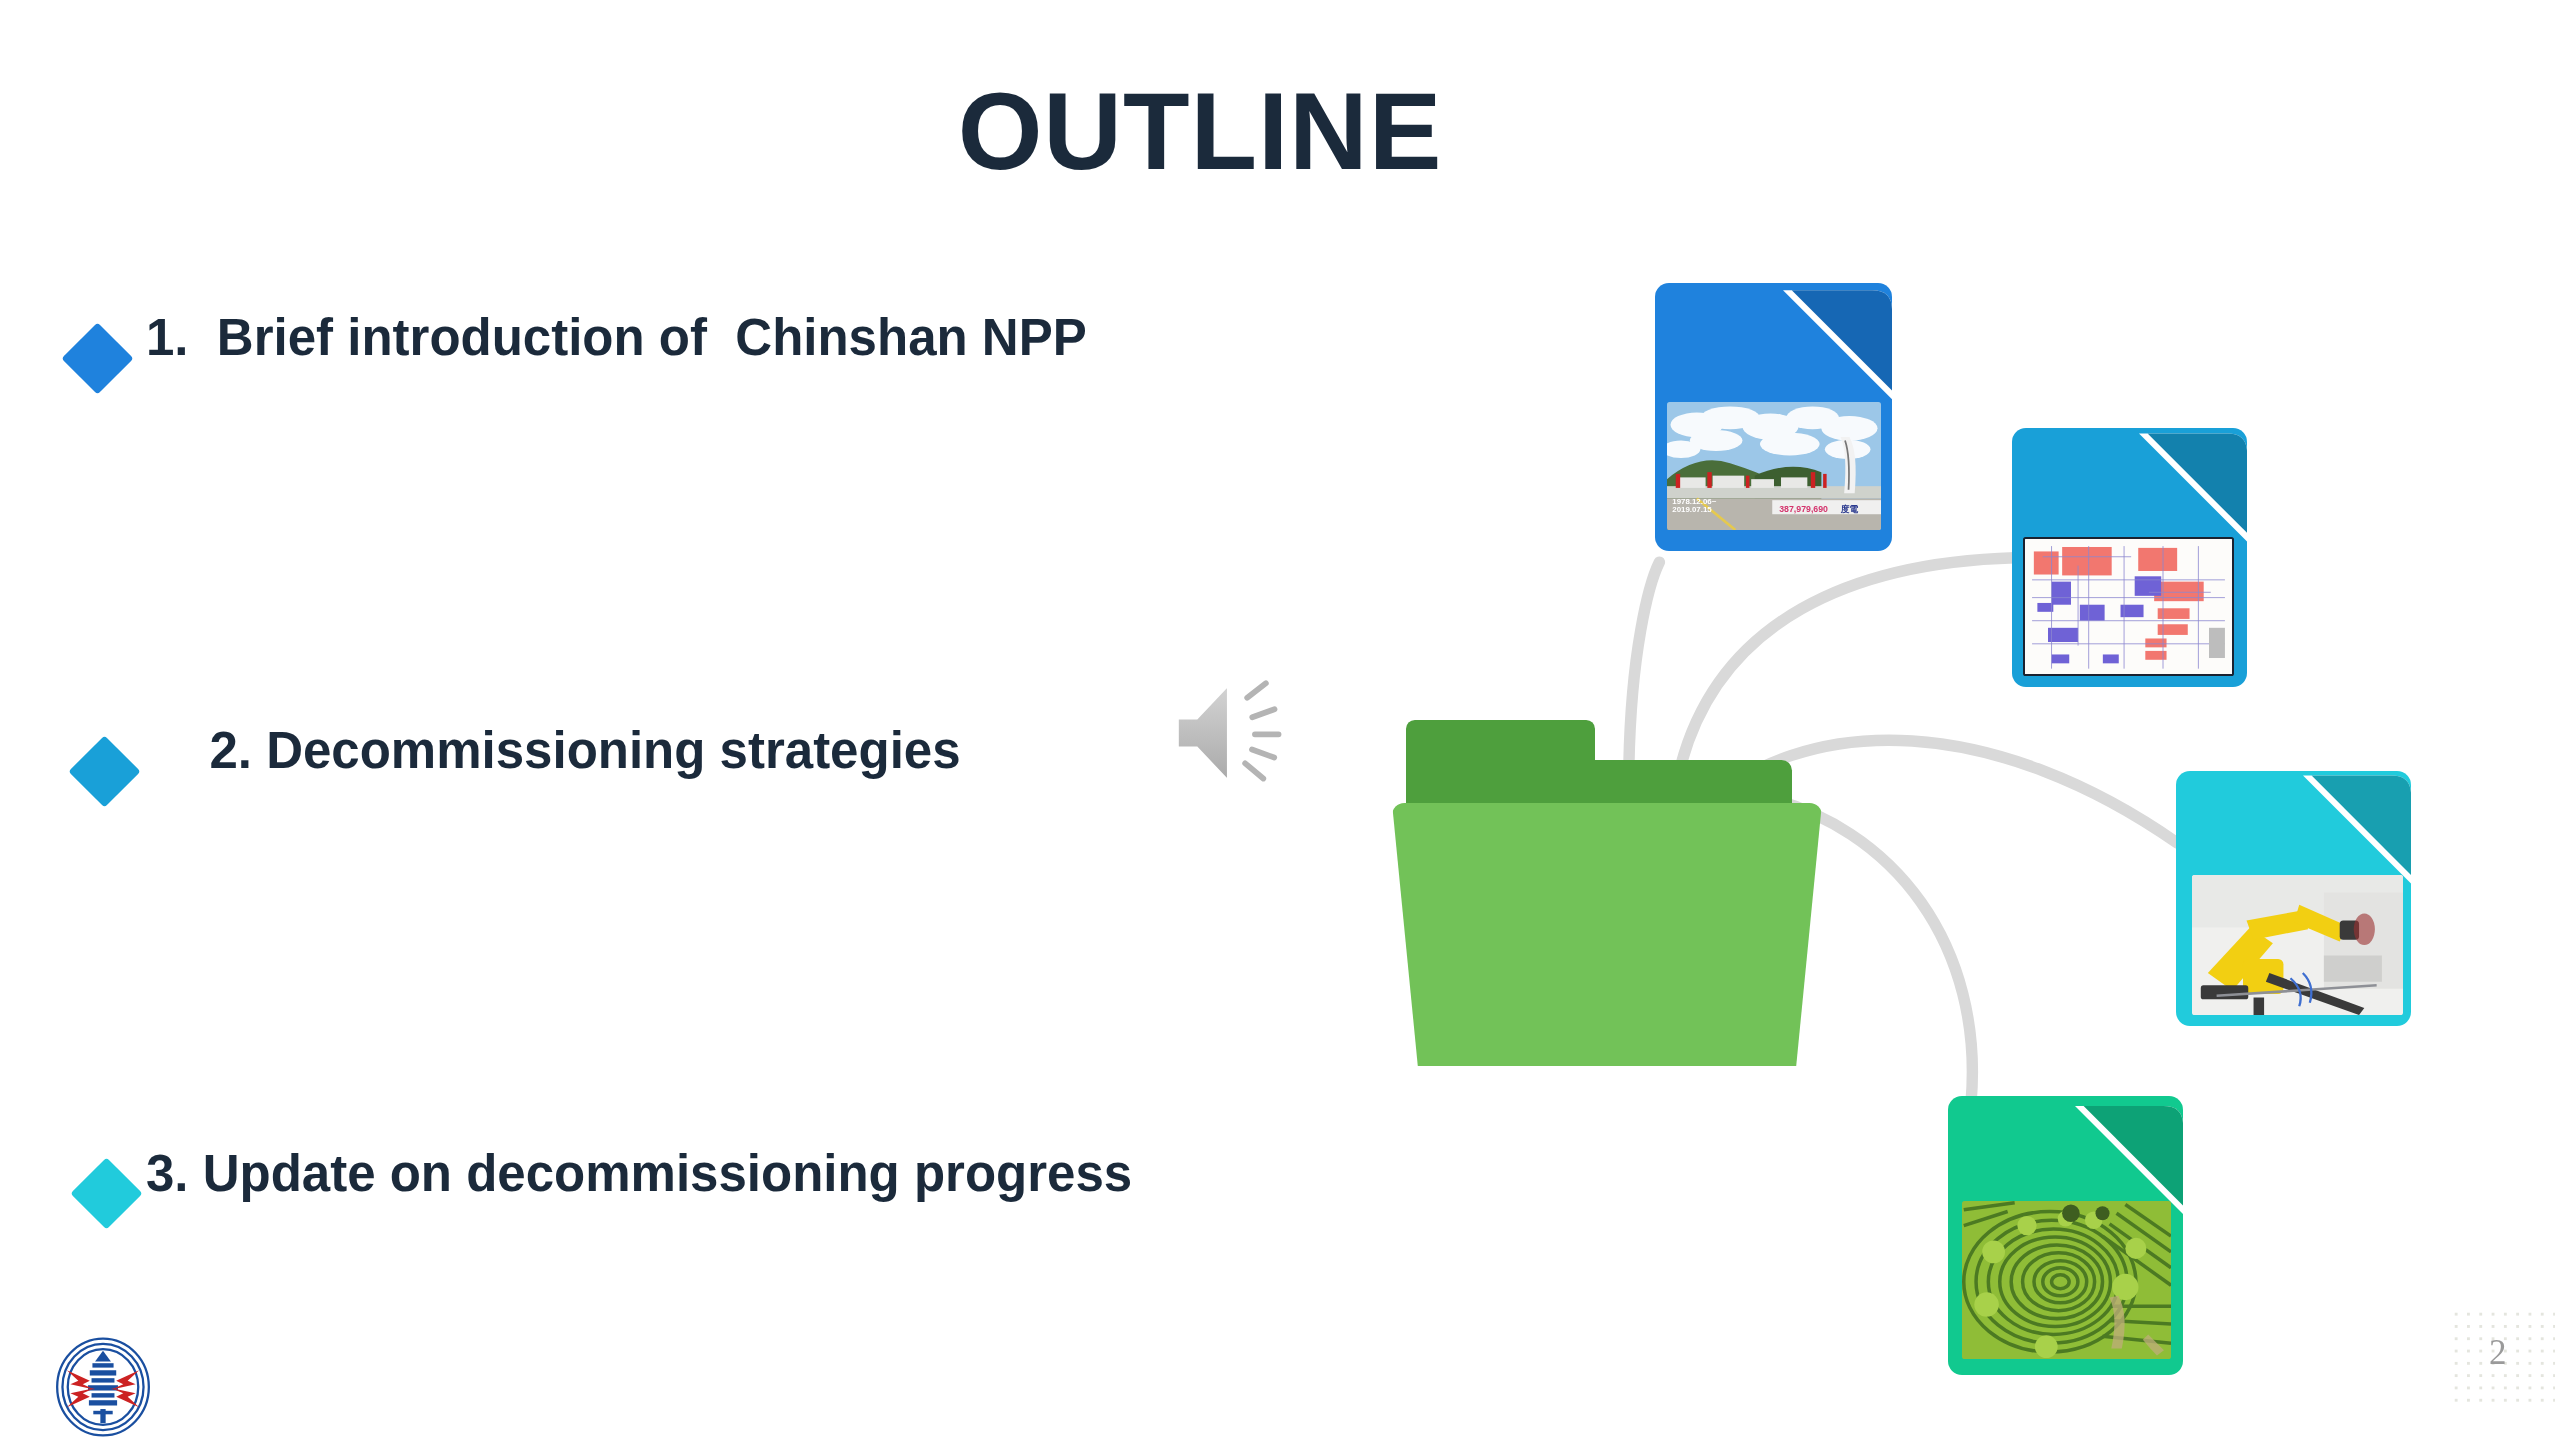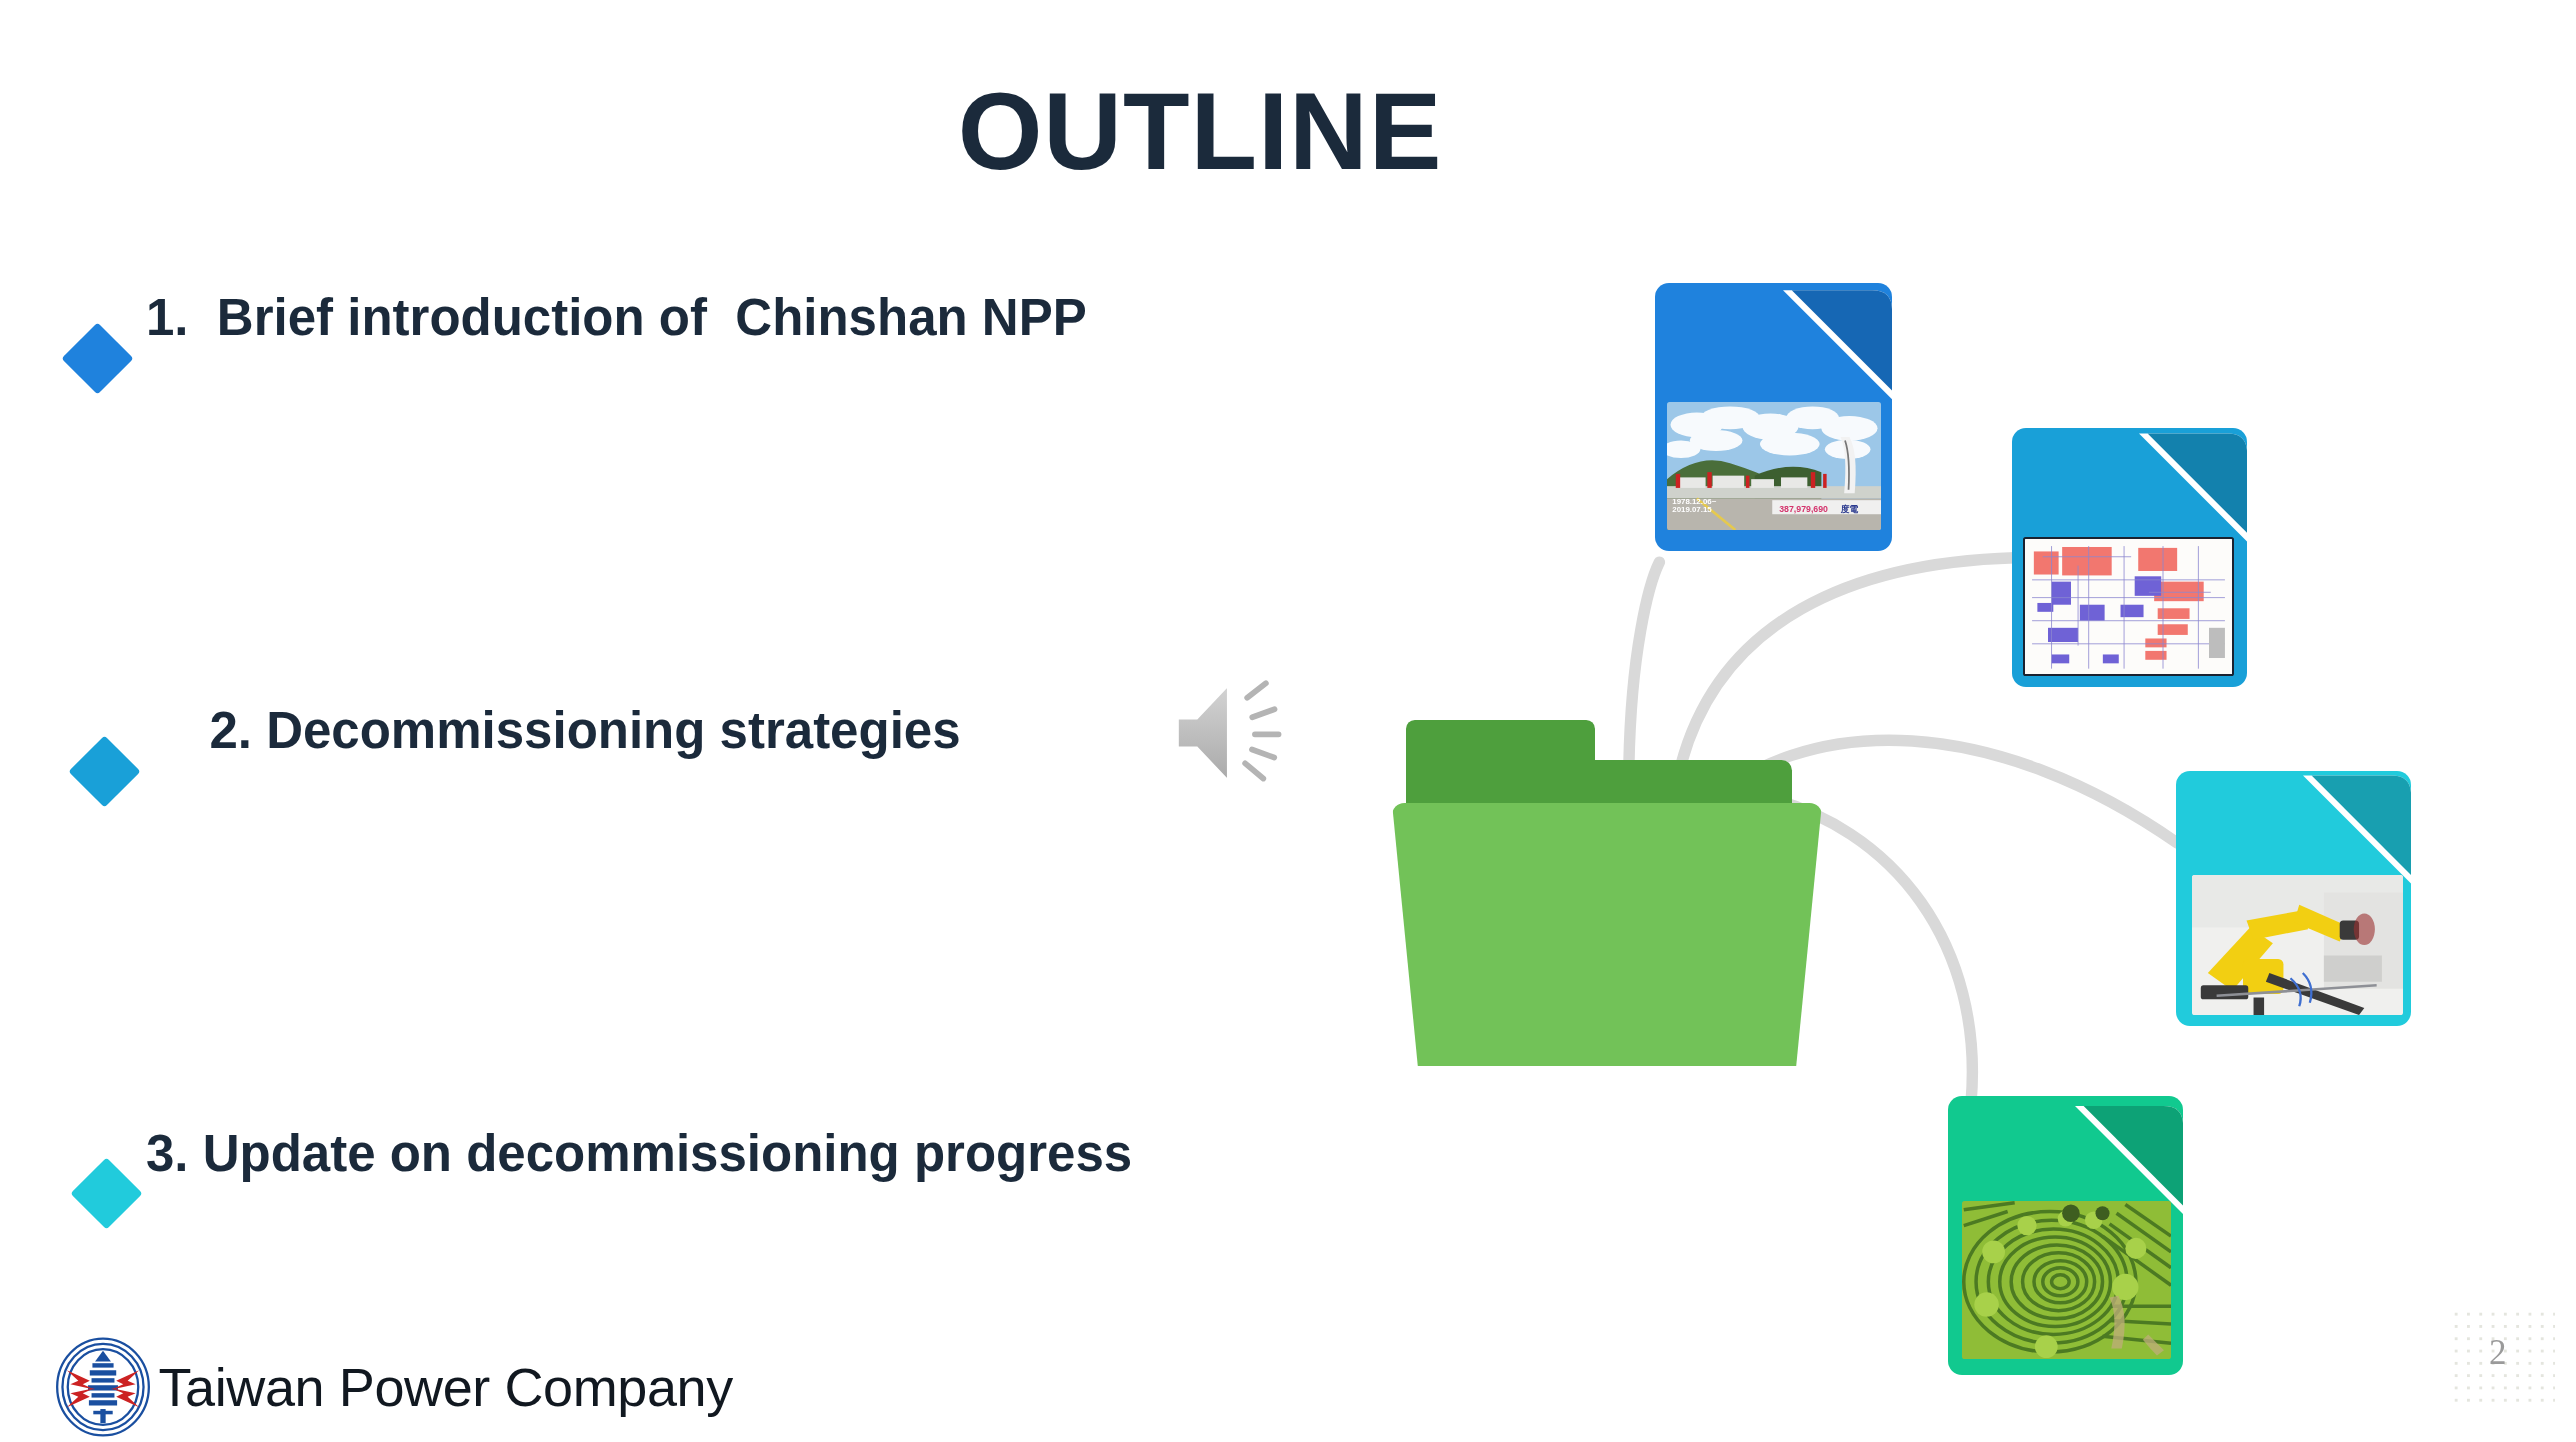--- a/index.html
+++ b/index.html
@@ -50,20 +50,21 @@
     transform: rotate(45deg);
     border-radius: 3.5px;
   }
   .outline-text {
     position: absolute;
     font-size: 51px;
     font-weight: bold;
     color: #1b2a3b;
     line-height: 1.16;
     white-space: pre-wrap;
+    margin-top: 20px;
   }
 
   
   #item-1 .bullet-diamond { left: 19.3px;  top: 54px; }
   #item-1 .outline-text   { left: 93px; top: 8.8px; width: 1018px; }
 
   #item-2 .bullet-diamond { left: 26px;  top: 335px; }
   #item-2 .outline-text   { left: 93px; top: 290px; width: 878px; text-align: center; }
 
   #item-3 .bullet-diamond { left: 28px;  top: 625px; }
@@ -482,21 +483,20 @@
         <rect x="56" y="84" width="6" height="16"></rect>
         <rect x="48" y="86" width="22" height="4"></rect>
       </g>
       <g fill="#cc2222">
         <polygon points="18,40 44,52 36,56 50,62 22,56 31,52"></polygon>
         <polygon points="100,40 74,52 82,56 68,62 96,56 87,52"></polygon>
         <polygon points="18,82 44,70 36,66 50,60 22,66 31,70"></polygon>
         <polygon points="100,82 74,70 82,66 68,60 96,66 87,70"></polygon>
       </g>
     </svg>
-    <span class="brand-name">Taiwan Power Company</span>
   </div>
 
   <div class="page-number-box">
     <div class="page-dots"></div>
     <div class="page-number">2</div>
   </div>
 
 </div>
 
 

